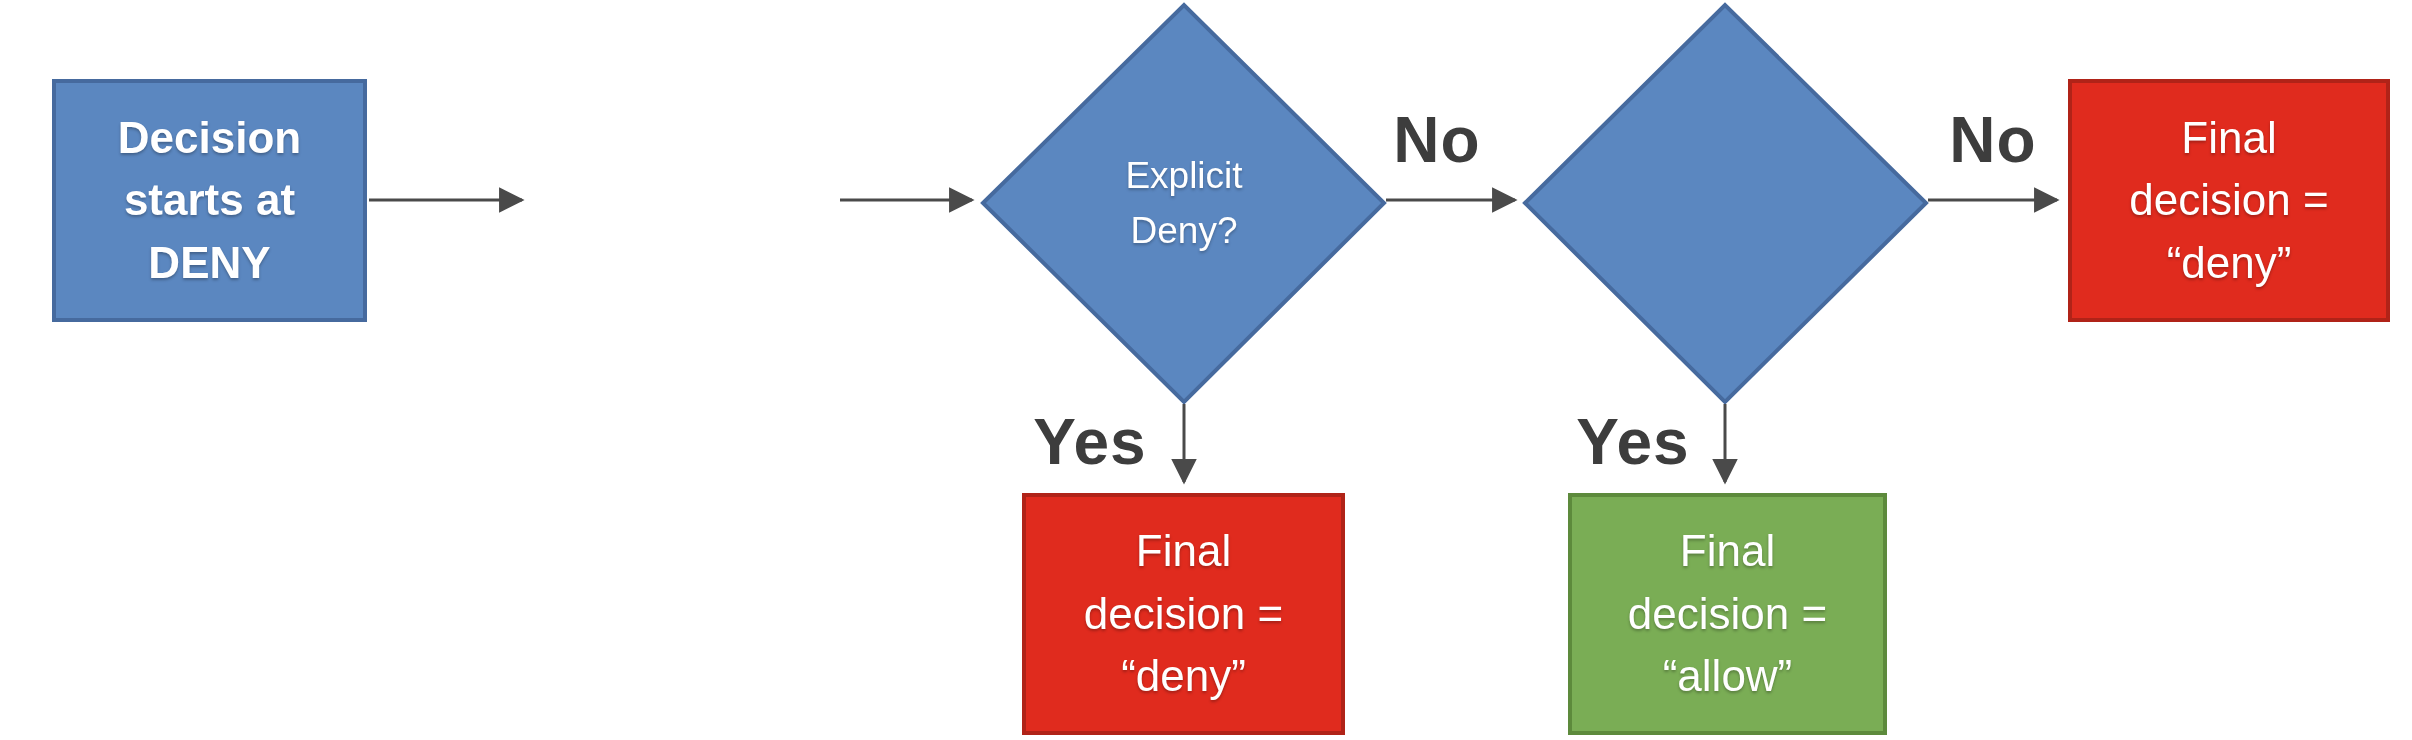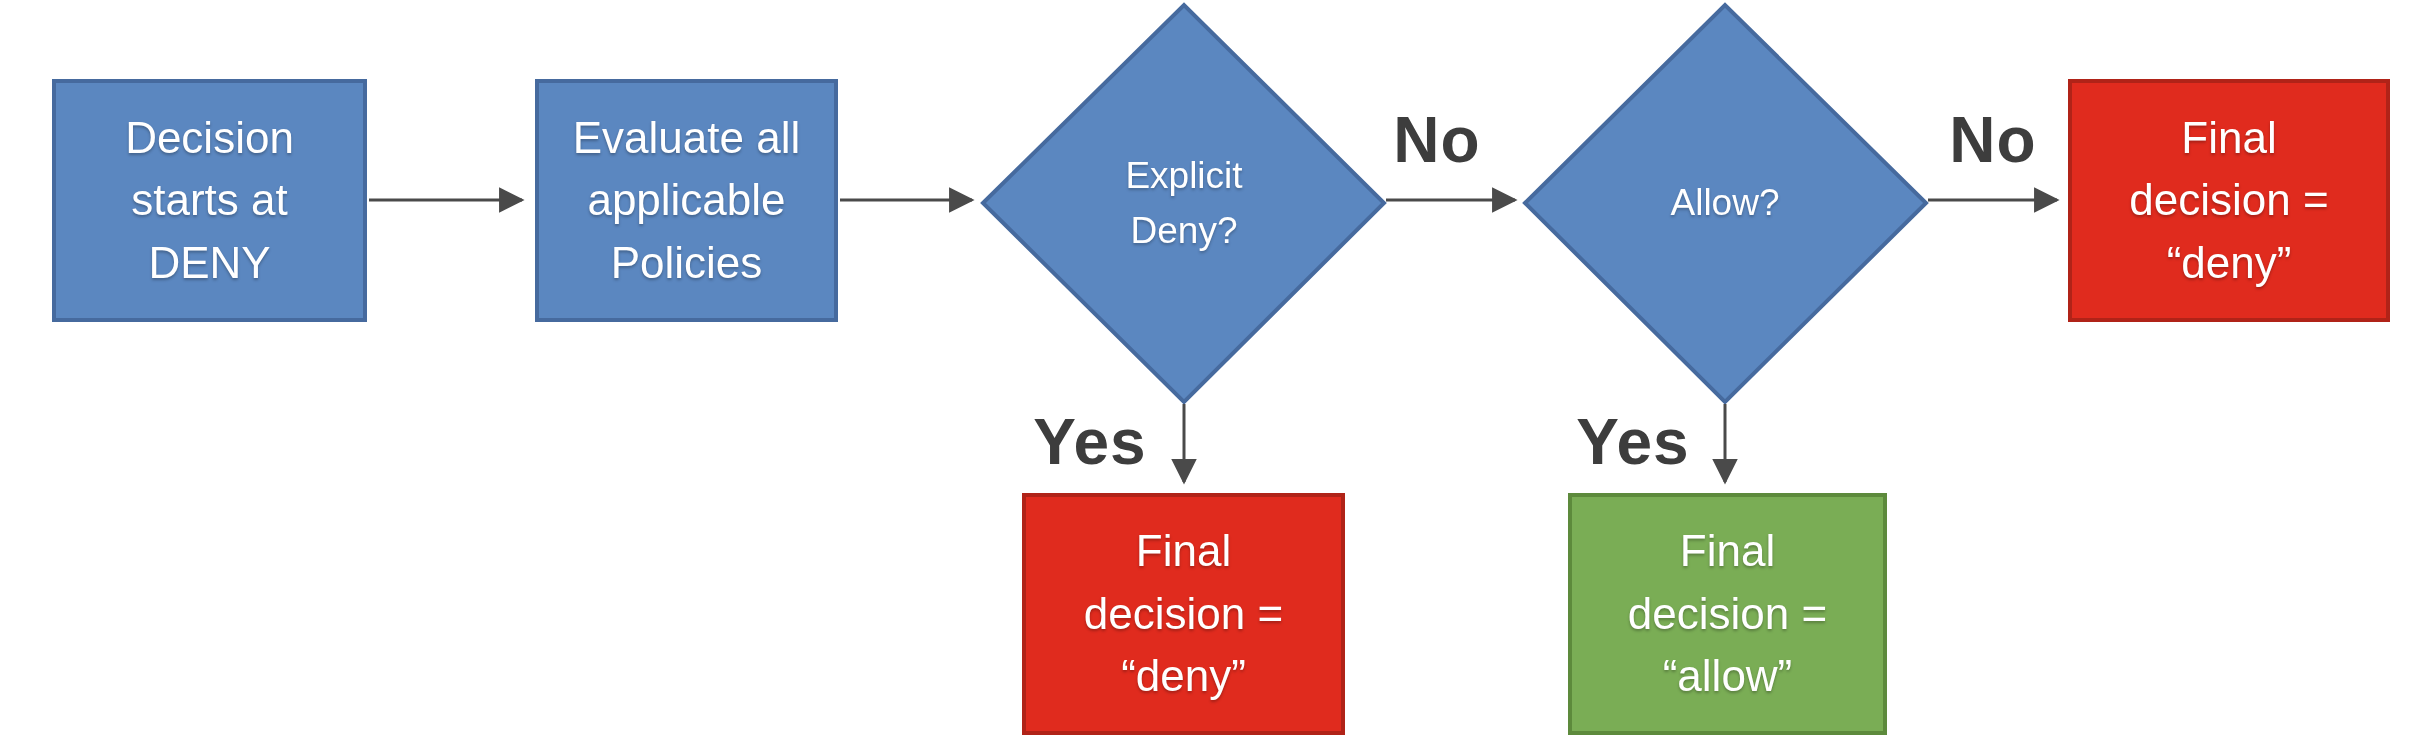--- a/index.html
+++ b/index.html
@@ -76,21 +76,21 @@
   }
   .edge-label {
     position: absolute;
     transform: translate(-50%, -50%);
     font-size: 64px;
     font-weight: 600;
     color: var(--edge-label-color);
     letter-spacing: 1px;
   }
   
-  #node-start        { left: 52px;   top: 79px;  width: 315px; height: 243px; }
+  #node-start        { left: 52px;   top: 79px;  width: 315px; height: 243px; font-weight: bold; }
   #node-evaluate     { left: 535px;  top: 79px;  width: 303px; height: 243px; }
   #node-deny-right   { left: 2068px; top: 79px;  width: 322px; height: 243px; }
   #node-deny-bottom  { left: 1022px; top: 493px; width: 323px; height: 242px; }
   #node-allow-bottom { left: 1568px; top: 493px; width: 319px; height: 242px; }
   #label-explicit-deny { left: 1034px; top: 110px; width: 300px; height: 186px; }
   #label-allow         { left: 1575px; top: 110px; width: 300px; height: 186px; }
   #edge-label-no-1  { left: 1437px; top: 140px; }
   #edge-label-no-2  { left: 1993px; top: 140px; }
   #edge-label-yes-1 { left: 1090px; top: 442px; }
   #edge-label-yes-2 { left: 1633px; top: 442px; }
@@ -117,25 +117,20 @@
     <line class="arrow-line" x1="1184" y1="404" x2="1184" y2="482" marker-end="url(#arrowhead)"></line>
     <line class="arrow-line" x1="1725" y1="404" x2="1725" y2="482" marker-end="url(#arrowhead)"></line>
   </svg>
 
   <div class="node rect-node blue" id="node-start">
     <span class="node-label">Decision
 starts at
 DENY</span>
   </div>
 
-  <div class="node rect-node blue" id="node-evaluate">
-    <span class="node-label">Evaluate all
-applicable
-Policies</span>
-  </div>
 
   <div class="node rect-node red" id="node-deny-right">
     <span class="node-label">Final
 decision =
 “deny”</span>
   </div>
 
   <div class="node rect-node red" id="node-deny-bottom">
     <span class="node-label">Final
 decision =
@@ -146,23 +141,20 @@
     <span class="node-label">Final
 decision =
 “allow”</span>
   </div>
 
   <div class="diamond-label-box" id="label-explicit-deny">
     <span class="node-label">Explicit
 Deny?</span>
   </div>
 
-  <div class="diamond-label-box" id="label-allow">
-    <span class="node-label">Allow?</span>
-  </div>
 
   <div class="edge-label" id="edge-label-no-1">No</div>
 
   <div class="edge-label" id="edge-label-no-2">No</div>
 
   <div class="edge-label" id="edge-label-yes-1">Yes</div>
 
   <div class="edge-label" id="edge-label-yes-2">Yes</div>
 
 </div>

